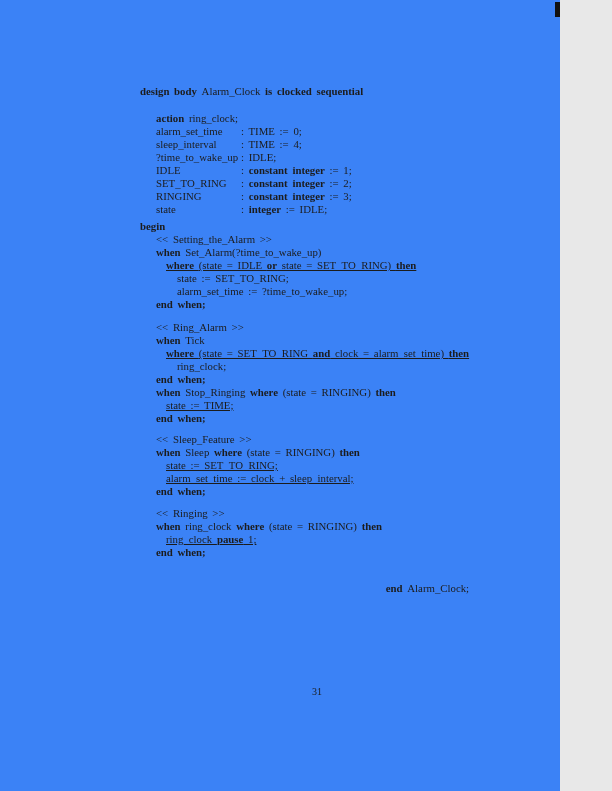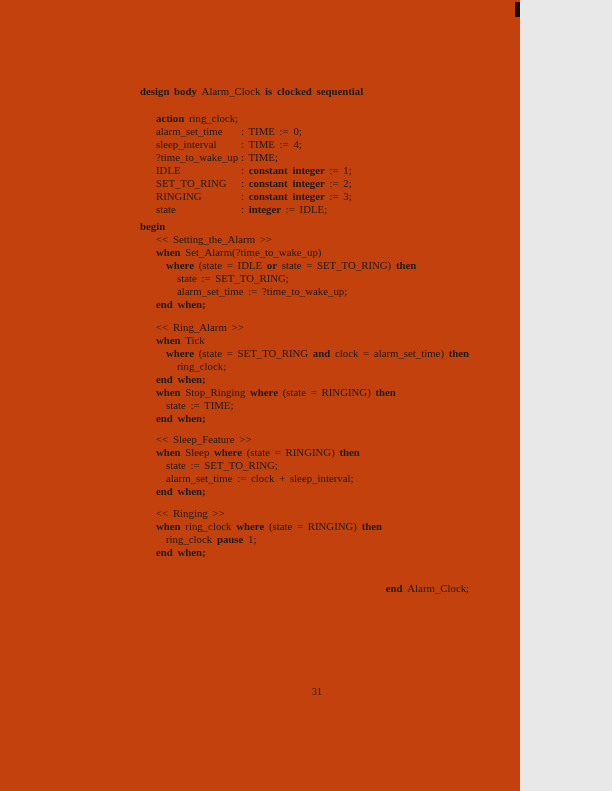--- a/index.html
+++ b/index.html
@@ -1,21 +1,21 @@
 <!DOCTYPE html>
 <html><head>
 <meta charset="utf-8">
 <style>
   html, body { margin: 0; padding: 0; }
   body { background: #e8e8e8; }
   .page {
     position: relative;
-    width: 520px;
+    width: 560px;
     height: 791px;
-    background: #c2410c;
+    background: #3b82f6;
     overflow: hidden;
     font-family: "Liberation Serif", "DejaVu Serif", serif;
   }
   .scan-mark {
     position: absolute;
     top: 2px;
     right: 0;
     width: 5px;
     height: 15px;
     background: #111111;
@@ -34,21 +34,21 @@
     font-size: 10.8px;
     color: #1c1c1c;
     word-spacing: 2px;
   }
   .code .line {
     white-space: pre;
     line-height: 13px;
     height: 13px;
   }
   .code .i1 { padding-left: 16px; }
-  .code .i2 { padding-left: 26px; }
+  .code .i2 { padding-left: 26px; text-decoration: underline; }
   .code .i3 { padding-left: 37px; }
   .code .kw { font-weight: bold; }
   .code .decl-name { display: inline-block; min-width: 85px; }
   .page-number {
     position: absolute;
     left: 0;
     top: 686px;
     width: 634px; 
     text-align: center;
     font-size: 10px;
@@ -60,21 +60,21 @@
 
 <div class="page">
   <div class="scan-mark"></div>
   <div class="speck s1"></div>
   <div class="speck s2"></div>
   <div class="code" id="code-listing">
       <div class="line i0"><span class="kw">design body </span><span>Alarm_Clock </span><span class="kw">is clocked sequential</span></div>
       <div class="line i1" style="margin-top: 14px;"><span class="kw">action </span><span>ring_clock;</span></div>
       <div class="line i1"><span class="decl-name">alarm_set_time</span><span>: TIME := 0;</span></div>
       <div class="line i1"><span class="decl-name">sleep_interval</span><span>: TIME := 4;</span></div>
-      <div class="line i1"><span class="decl-name">?time_to_wake_up</span><span>: TIME;</span></div>
+      <div class="line i1"><span class="decl-name">?time_to_wake_up</span><span>: IDLE;</span></div>
       <div class="line i1"><span class="decl-name">IDLE</span><span>: </span><span class="kw">constant integer</span><span> := 1;</span></div>
       <div class="line i1"><span class="decl-name">SET_TO_RING</span><span>: </span><span class="kw">constant integer</span><span> := 2;</span></div>
       <div class="line i1"><span class="decl-name">RINGING</span><span>: </span><span class="kw">constant integer</span><span> := 3;</span></div>
       <div class="line i1"><span class="decl-name">state</span><span>: </span><span class="kw">integer</span><span> := IDLE;</span></div>
       <div class="line i0" style="margin-top: 4px;"><span class="kw">begin</span></div>
       <div class="line i1" style=""><span>&lt;&lt; Setting_the_Alarm &gt;&gt;</span></div>
       <div class="line i1"><span class="kw">when </span><span>Set_Alarm(?time_to_wake_up)</span></div>
       <div class="line i2"><span class="kw">where </span><span>(state = IDLE </span><span class="kw">or</span><span> state = SET_TO_RING) </span><span class="kw">then</span></div>
       <div class="line i3"><span>state := SET_TO_RING;</span></div>
       <div class="line i3"><span>alarm_set_time := ?time_to_wake_up;</span></div>

